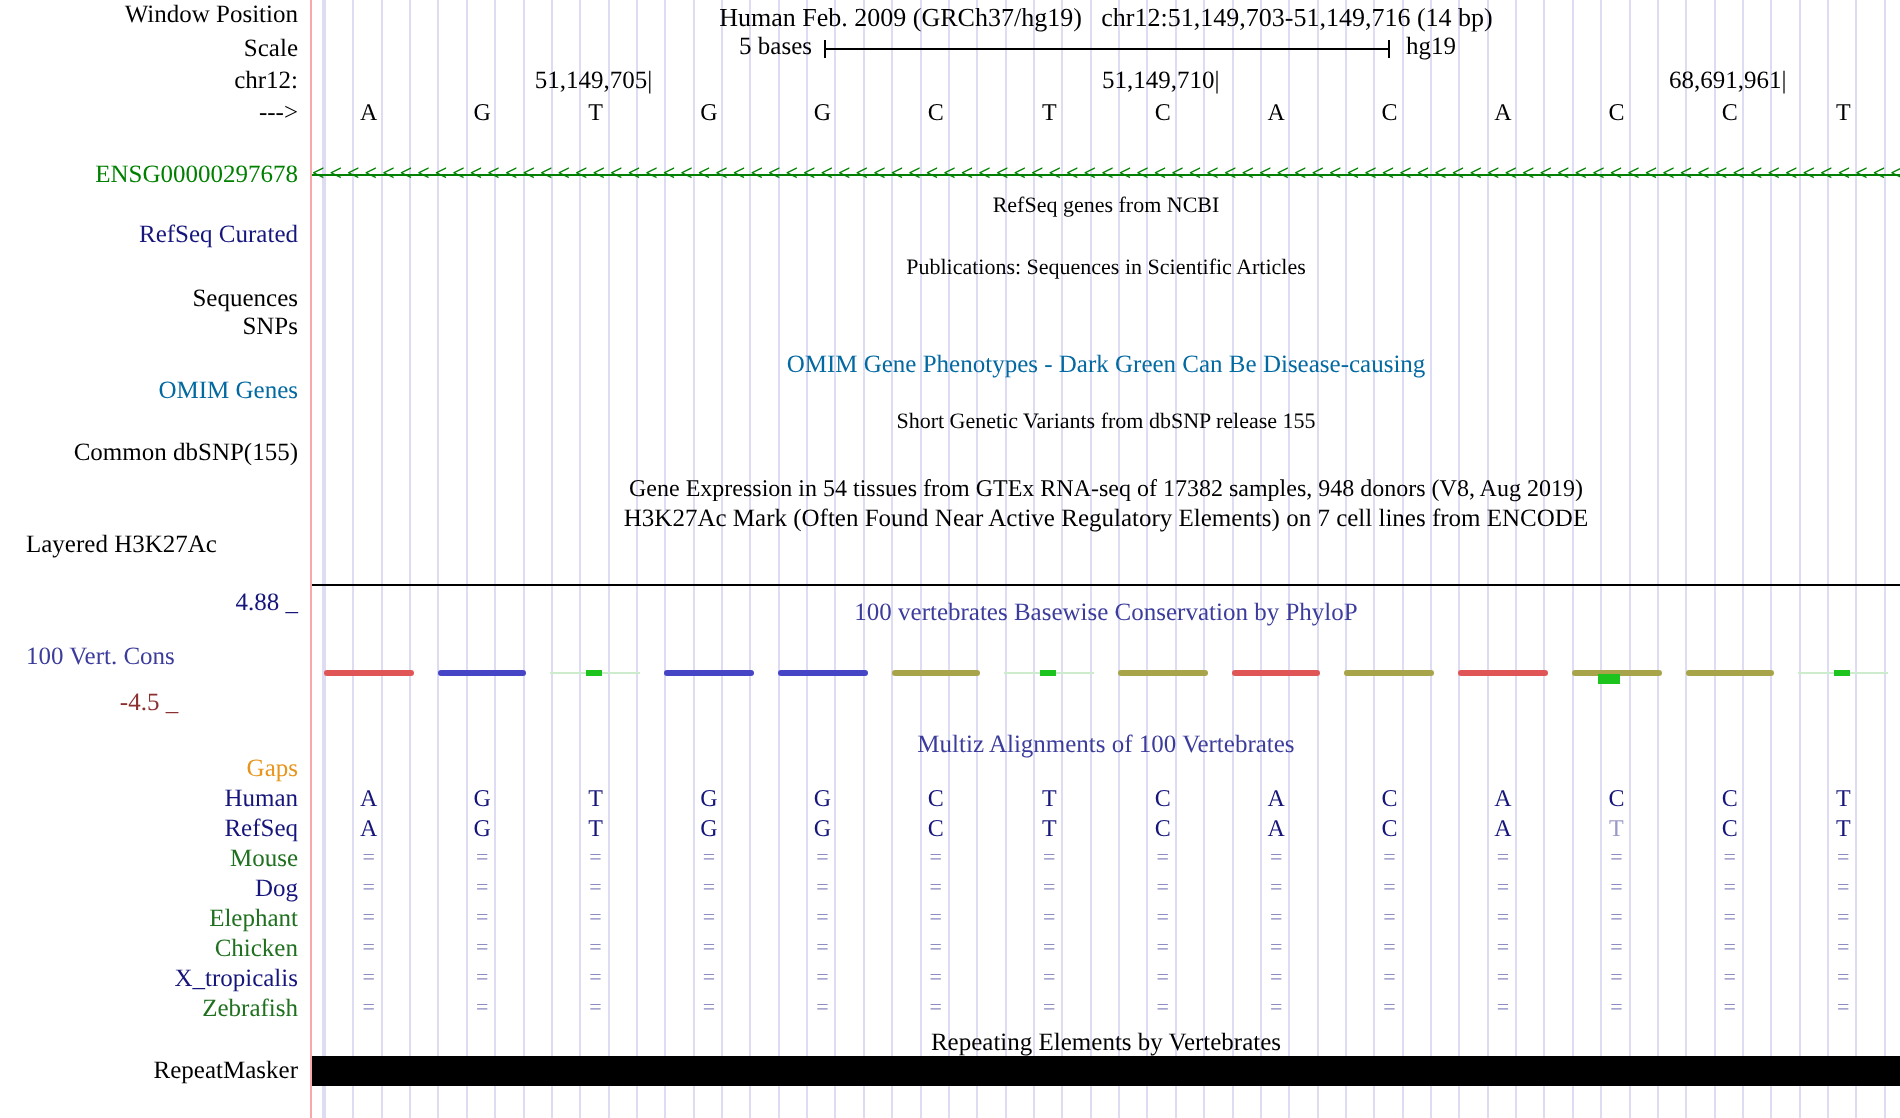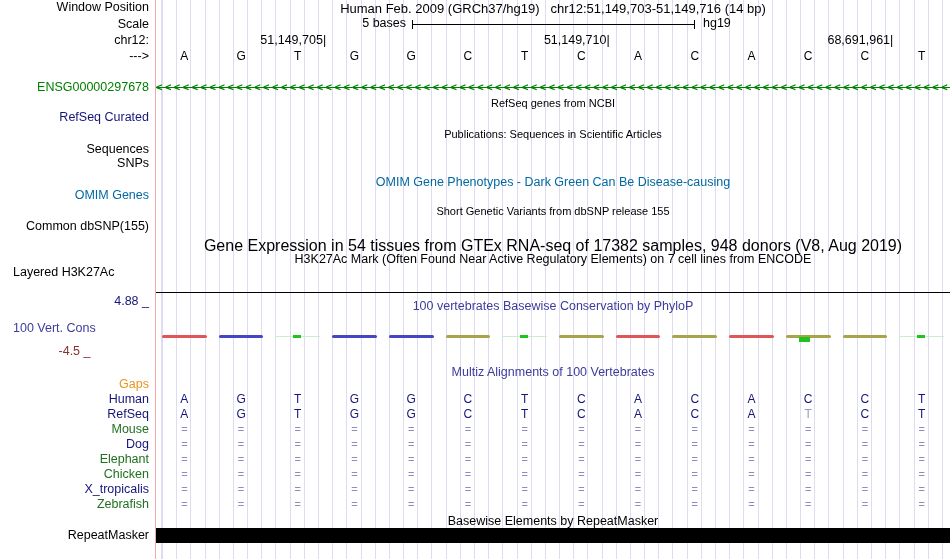--- a/index.html
+++ b/index.html
@@ -1,18 +1,18 @@
 <!DOCTYPE html>
 <html><head>
 <meta charset="utf-8">
 <style>
   html,body{margin:0;padding:0;background:#fff;}
   #screen{
     position:relative; width:950px; height:559px; background:#ffffff;
-    font-family:Liberation Sans, sans-serif; color:#000; overflow:hidden;
+    font-family:Liberation Serif, serif; color:#000; overflow:hidden;
   }
   .abs{position:absolute; white-space:pre;}
   .r{text-align:right;}
   .lbl{font-size:12.5px; line-height:13px;}
   .small{font-size:11px; line-height:11px;}
   .note{left:156px; width:794px; text-align:center;}
   .cell{text-align:center; font-size:12px; line-height:13px;}
   .seqb{color:#000;}
   .grn{color:#008000;}
   .dgrn{color:#0369a1;}
@@ -73,34 +73,34 @@
   <div class="abs note small" style="top:129px">Publications: Sequences in Scientific Articles</div>
   <div class="abs r lbl" style="left:0;top:143px;width:149px">Sequences</div>
   <div class="abs r lbl" style="left:0;top:157px;width:149px">SNPs</div>
 
   <div class="abs note dgrn" style="top:175px;font-size:12.5px">OMIM Gene Phenotypes - Dark Green Can Be Disease-causing</div>
   <div class="abs r lbl dgrn" style="left:0;top:189px;width:149px">OMIM Genes</div>
 
   <div class="abs note small" style="top:206px">Short Genetic Variants from dbSNP release 155</div>
   <div class="abs r lbl" style="left:0;top:220px;width:149px">Common dbSNP(155)</div>
 
-  <div class="abs note" style="top:237px;font-size:16px">Gene Expression in 54 tissues from GTEx RNA-seq of 17382 samples, 948 donors (V8, Aug 2019)</div>
+  <div class="abs note" style="top:237px;font-size:12px">Gene Expression in 54 tissues from GTEx RNA-seq of 17382 samples, 948 donors (V8, Aug 2019)</div>
   <div class="abs note" style="top:252px;font-size:12.5px">H3K27Ac Mark (Often Found Near Active Regulatory Elements) on 7 cell lines from ENCODE</div>
   <div class="abs lbl" style="left:13px;top:266px">Layered H3K27Ac</div>
 
   <div class="abs blackline"></div>
   <div class="abs r lbl nvy" style="left:0;top:295px;width:149px">4.88 _</div>
   <div class="abs note blu" style="top:299px;font-size:12.5px">100 vertebrates Basewise Conservation by PhyloP</div>
   <div class="abs lbl blu" style="left:13px;top:322px">100 Vert. Cons</div>
   <div class="abs r lbl mrn" style="left:0;top:345px;width:149px">-4.5 _</div>
 
   <div class="abs note blu" style="top:365px;font-size:12.5px">Multiz Alignments of 100 Vertebrates</div>
   <div class="abs r lbl org" style="left:0;top:378px;width:149px">Gaps</div>
 
-  <div class="abs note" style="top:514px;font-size:12.5px">Basewise Elements by RepeatMasker</div>
+  <div class="abs note" style="top:514px;font-size:12.5px">Repeating Elements by Vertebrates</div>
   <div class="abs r lbl" style="left:0;top:529px;width:149px">RepeatMasker</div>
   <div class="abs repeatbar"></div>
 
 <div class="abs r lbl" style="left: 0px; top: 34px; width: 326.143px;">51,149,705|</div>
     <div class="abs r lbl" style="left: 0px; top: 34px; width: 609.714px;">51,149,710|</div>
     <div class="abs r lbl" style="left: 0px; top: 34px; width: 893.286px;">68,691,961|</div>
     <div class="abs cell seqb" style="left: 156px; top: 50px; width: 56.7143px;">A</div>
     <div class="abs cell seqb" style="left: 212.714px; top: 50px; width: 56.7143px;">G</div>
     <div class="abs cell seqb" style="left: 269.429px; top: 50px; width: 56.7143px;">T</div>
     <div class="abs cell seqb" style="left: 326.143px; top: 50px; width: 56.7143px;">G</div>

